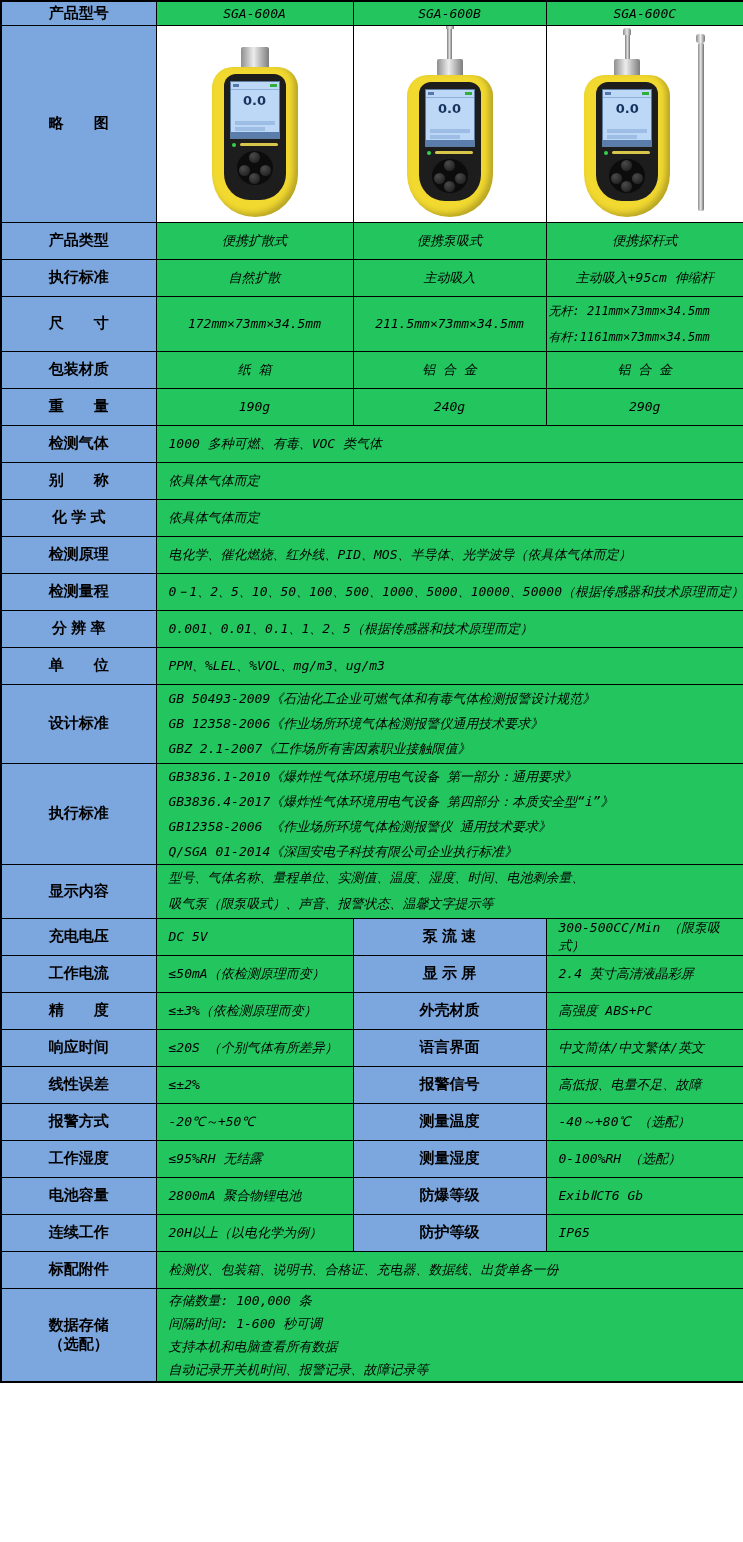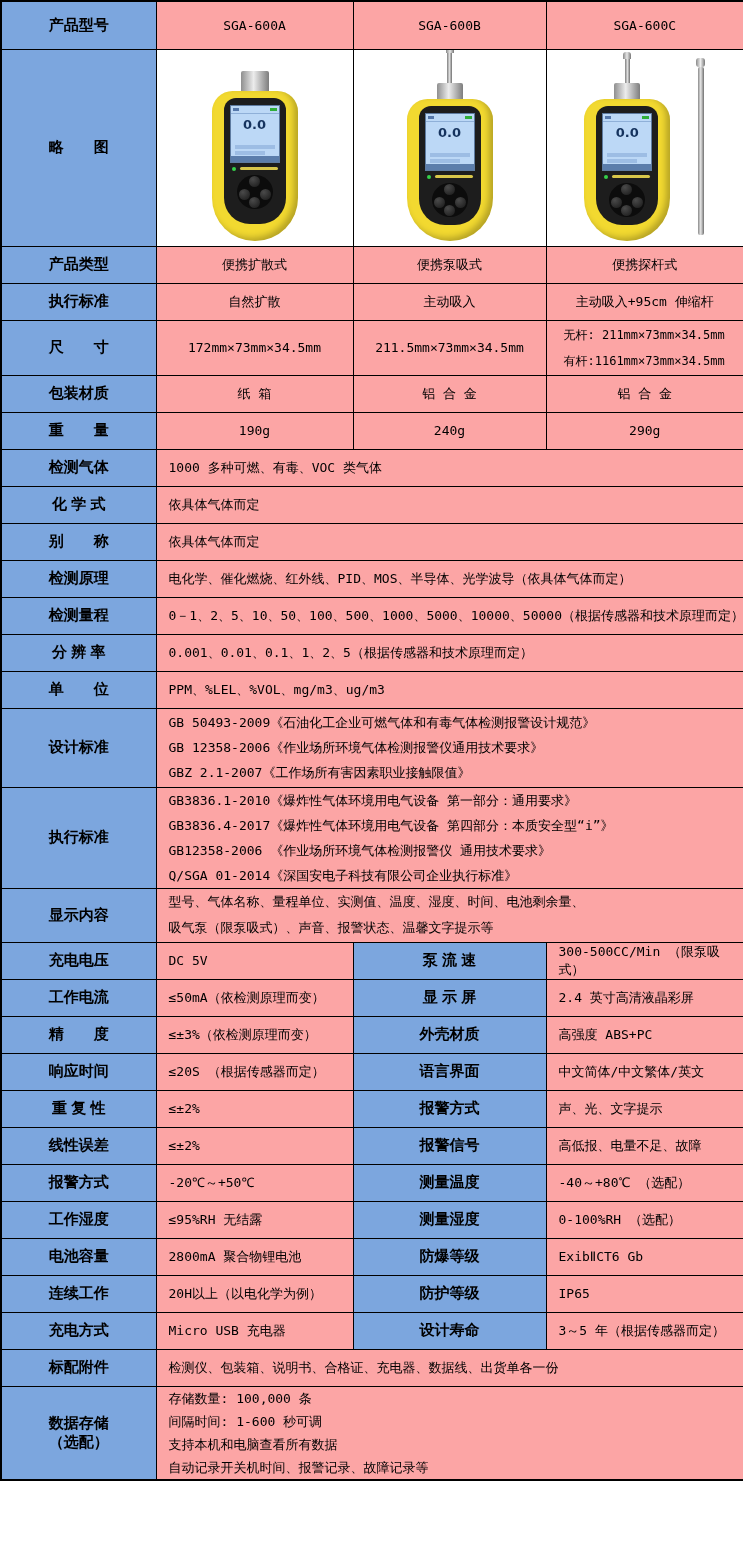--- a/index.html
+++ b/index.html
@@ -1,31 +1,31 @@
 <!DOCTYPE html>
 <html><head>
 <meta charset="utf-8">
 <style>
   html,body{margin:0;padding:0;background:#fff;}
   body{width:743px;font-family:"Liberation Sans",sans-serif;color:#000;}
   table.spec{width:743px;border-collapse:collapse;table-layout:fixed;border:2px solid #000;}
   td{border:1px solid #000;padding:0;vertical-align:middle;overflow:hidden;}
   td.lbl{background:#7CA6DE;font-weight:bold;font-size:15px;text-align:center;
          font-family:"Liberation Sans",sans-serif;}
-  td.val{background:#fca5a5;font-size:13px;
-         font-family:"DejaVu Sans Mono","Liberation Mono",monospace;}
+  td.val{background:#22c55e;font-size:13px;
+         font-family:"DejaVu Sans Mono","Liberation Mono",monospace;font-style:italic;}
   td.val.center{text-align:center;}
   td.val.left{text-align:left;padding-left:12px;padding-right:6px;margin-left:9px;}
   td.white{background:#fff;}
-  tr.h40{height:48px;} tr.h197{height:197px;} tr.h37{height:37px;} tr.h55{height:55px;}
+  tr.h40{height:24px;} tr.h197{height:197px;} tr.h37{height:37px;} tr.h55{height:55px;}
   tr.h79{height:79px;} tr.h101{height:101px;} tr.h54{height:54px;} tr.h94{height:94px;}
   .lines div{line-height:25px;white-space:nowrap;}
   .dispLines div{line-height:26px;white-space:nowrap;}
   .storageLines div{line-height:23px;white-space:nowrap;}
-  .dim-c div{font-size:12px;line-height:26px;white-space:nowrap;text-align:left;padding-left:17px;}
+  .dim-c div{font-size:12px;line-height:26px;white-space:nowrap;text-align:left;padding-left:2px;}
   .nowrap{white-space:nowrap;}
   .fs12{font-size:12.3px;}
   
   .sketch-cell{vertical-align:middle;}
   .sketch-inner{display:flex;align-items:flex-end;justify-content:center;gap:26px;height:190px;padding-bottom:4px;}
   .device{display:flex;flex-direction:column;align-items:center;}
   .rodtip{width:8px;height:7px;background:linear-gradient(90deg,#8a8a8a,#e8e8e8,#777);border-radius:3px 3px 0 0;}
   .rod{width:5px;height:24px;background:linear-gradient(90deg,#808080,#ddd,#707070);}
   .cap{width:28px;height:22px;background:linear-gradient(90deg,#8f8f8f,#ececec 45%,#7d7d7d);border-radius:2px;}
   .cap.small{width:26px;height:18px;}
@@ -211,25 +211,25 @@
     <td class="val center">190g</td>
     <td class="val center">240g</td>
     <td class="val center">290g</td>
   </tr>
 
   <tr class="h37">
     <td class="lbl">检测气体</td>
     <td class="val left" colspan="3">1000 多种可燃、有毒、VOC 类气体</td>
   </tr>
   <tr class="h37">
+    <td class="lbl">别　　称</td>
+    <td class="val left" colspan="3">依具体气体而定</td>
+  </tr>
+  <tr class="h37">
     <td class="lbl">化 学 式</td>
-    <td class="val left" colspan="3">依具体气体而定</td>
-  </tr>
-  <tr class="h37">
-    <td class="lbl">别　　称</td>
     <td class="val left" colspan="3">依具体气体而定</td>
   </tr>
   <tr class="h37">
     <td class="lbl">检测原理</td>
     <td class="val left" colspan="3">电化学、催化燃烧、红外线、PID、MOS、半导体、光学波导（依具体气体而定）</td>
   </tr>
   <tr class="h37">
     <td class="lbl">检测量程</td>
     <td class="val left nowrap fs12" colspan="3">0－1、2、5、10、50、100、500、1000、5000、10000、50000（根据传感器和技术原理而定）</td>
   </tr>
@@ -280,29 +280,23 @@
     <td class="val left">2.4 英寸高清液晶彩屏</td>
   </tr>
   <tr class="h37">
     <td class="lbl">精　　度</td>
     <td class="val left">≤±3%（依检测原理而变）</td>
     <td class="lbl">外壳材质</td>
     <td class="val left">高强度 ABS+PC</td>
   </tr>
   <tr class="h37">
     <td class="lbl">响应时间</td>
-    <td class="val left">≤20S （根据传感器而定）</td>
+    <td class="val left">≤20S （个别气体有所差异）</td>
     <td class="lbl">语言界面</td>
     <td class="val left">中文简体/中文繁体/英文</td>
-  </tr>
-  <tr class="h37">
-    <td class="lbl">重 复 性</td>
-    <td class="val left">≤±2%</td>
-    <td class="lbl">报警方式</td>
-    <td class="val left">声、光、文字提示</td>
   </tr>
   <tr class="h37">
     <td class="lbl">线性误差</td>
     <td class="val left">≤±2%</td>
     <td class="lbl">报警信号</td>
     <td class="val left">高低报、电量不足、故障</td>
   </tr>
   <tr class="h37">
     <td class="lbl">报警方式</td>
     <td class="val left">-20℃～+50℃</td>
@@ -319,26 +313,20 @@
     <td class="lbl">电池容量</td>
     <td class="val left">2800mA 聚合物锂电池</td>
     <td class="lbl">防爆等级</td>
     <td class="val left">ExibⅡCT6 Gb</td>
   </tr>
   <tr class="h37">
     <td class="lbl">连续工作</td>
     <td class="val left">20H以上（以电化学为例）</td>
     <td class="lbl">防护等级</td>
     <td class="val left">IP65</td>
-  </tr>
-  <tr class="h37">
-    <td class="lbl">充电方式</td>
-    <td class="val left">Micro USB 充电器</td>
-    <td class="lbl">设计寿命</td>
-    <td class="val left">3～5 年（根据传感器而定）</td>
   </tr>
 
   <tr class="h37">
     <td class="lbl">标配附件</td>
     <td class="val left" colspan="3">检测仪、包装箱、说明书、合格证、充电器、数据线、出货单各一份</td>
   </tr>
 
   <tr class="h94">
     <td class="lbl">
       <div>数据存储</div>

